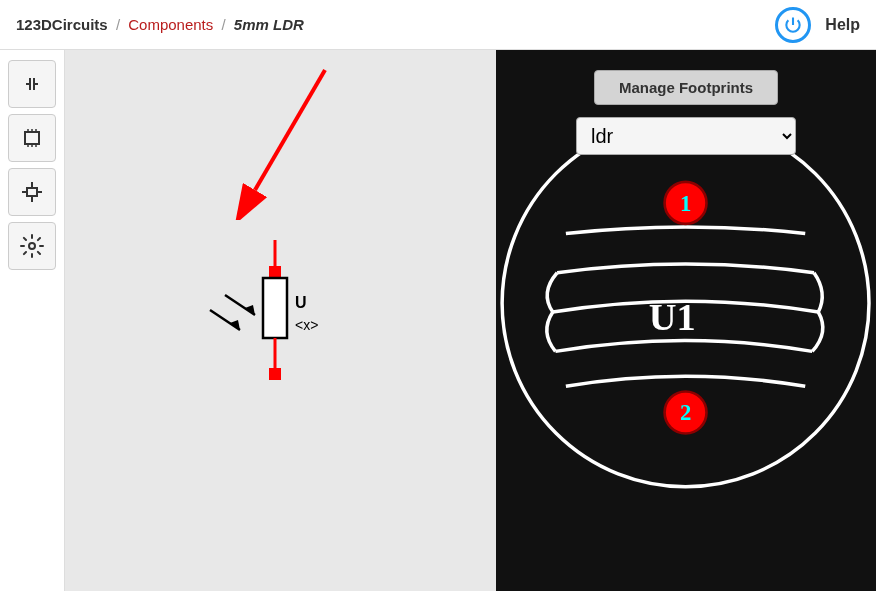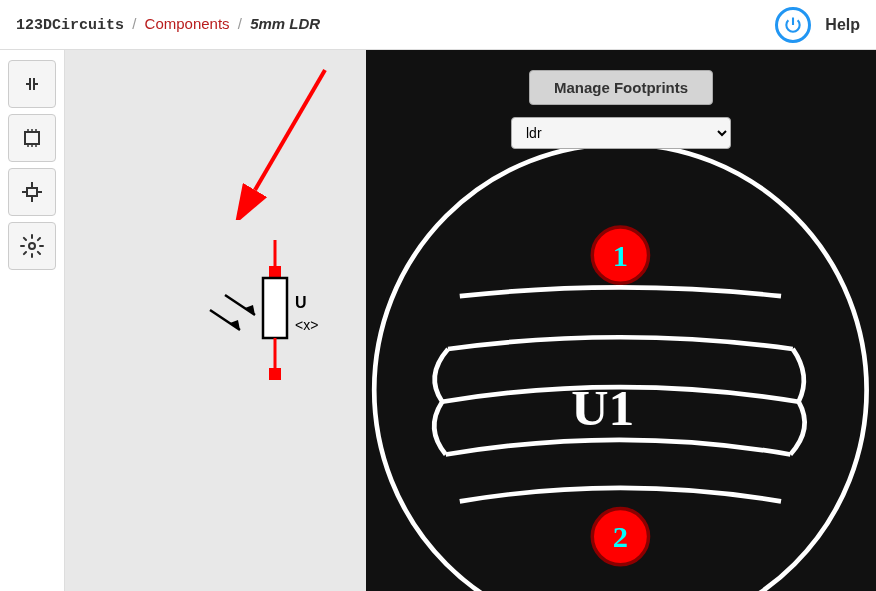--- a/index.html
+++ b/index.html
@@ -5,21 +5,21 @@
     * { box-sizing: border-box; margin: 0; padding: 0; }
     body { font-family: Arial, sans-serif; background: #f0f0f0; width: 876px; height: 591px; overflow: hidden; }
 
     
     .header {
       display: flex; align-items: center; justify-content: space-between;
       background: #fff; border-bottom: 1px solid #ddd;
       padding: 0 16px; height: 50px;
     }
     .breadcrumb { font-size: 15px; color: #333; }
-    .breadcrumb span.brand { font-weight: bold; font-family: Liberation Mono, monospace; }
+    .breadcrumb span.brand { font-weight: bold; }
     .breadcrumb span.sep { color: #999; margin: 0 4px; }
     .breadcrumb span.link { color: #b91c1c; }
     .breadcrumb span.current { font-weight: bold; font-style: italic; }
     .header-right { display: flex; align-items: center; gap: 14px; }
     .power-btn {
       width: 36px; height: 36px; border-radius: 50%; border: 3px solid #2196F3;
       background: transparent; cursor: pointer; display: flex; align-items: center; justify-content: center;
     }
     .power-btn svg { width: 20px; height: 20px; }
     .help-link { font-size: 16px; font-weight: bold; color: #333; cursor: pointer; text-decoration: none; }
@@ -38,33 +38,33 @@
       font-size: 20px;
     }
 
     
     .schematic-area {
       flex: 1; background: #e8e8e8; position: relative; overflow: hidden;
     }
 
     
     .right-panel {
-      width: 510px; background: #111; position: relative; overflow: hidden;
+      width: 380px; background: #111; position: relative; overflow: hidden;
     }
     .right-controls {
       position: absolute; top: 20px; left: 0; right: 0; display: flex; flex-direction: column; align-items: center; gap: 12px; z-index: 10;
     }
     .manage-btn {
       background: #d4d4d4; border: 1px solid #aaa; border-radius: 4px;
       padding: 8px 24px; font-size: 15px; font-weight: bold; cursor: pointer;
       color: #333;
     }
     .footprint-select {
       background: #f5f5f5; border: 1px solid #aaa; border-radius: 4px;
-      padding: 6px 28px 6px 10px; font-size: 14px; width: 220px;
+      padding: 6px 28px 6px 10px; font-size: 20px; width: 220px;
       appearance: auto; cursor: pointer;
     }
 
     
     .footprint-canvas {
       position: absolute; top: 0; left: 0; right: 0; bottom: 0;
     }
 
     
     .schematic-svg { position: absolute; top: 170px; left: 100px; }

